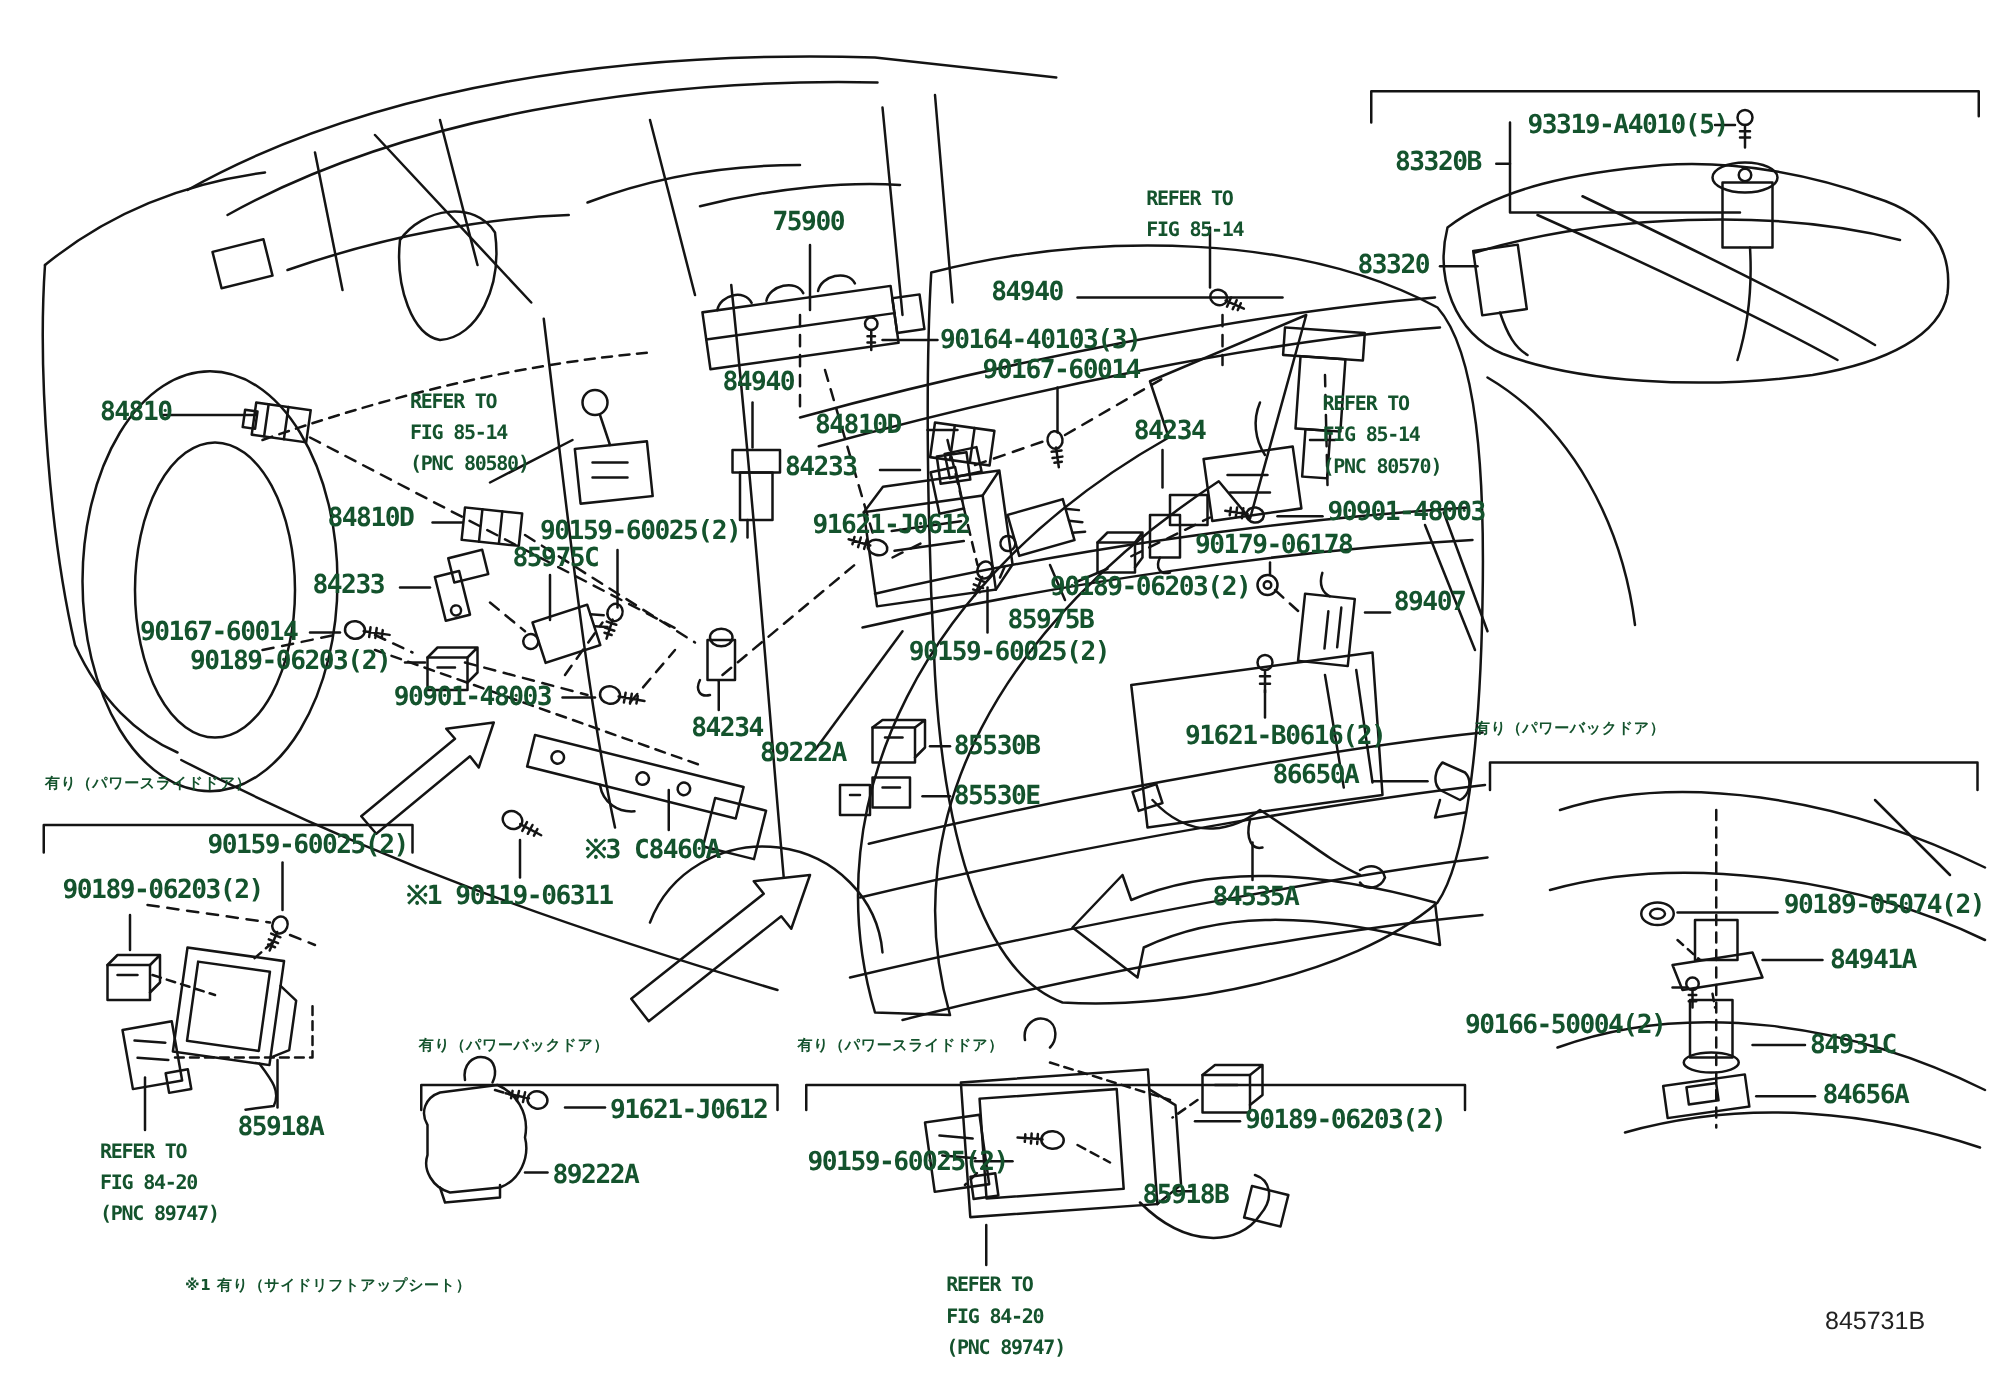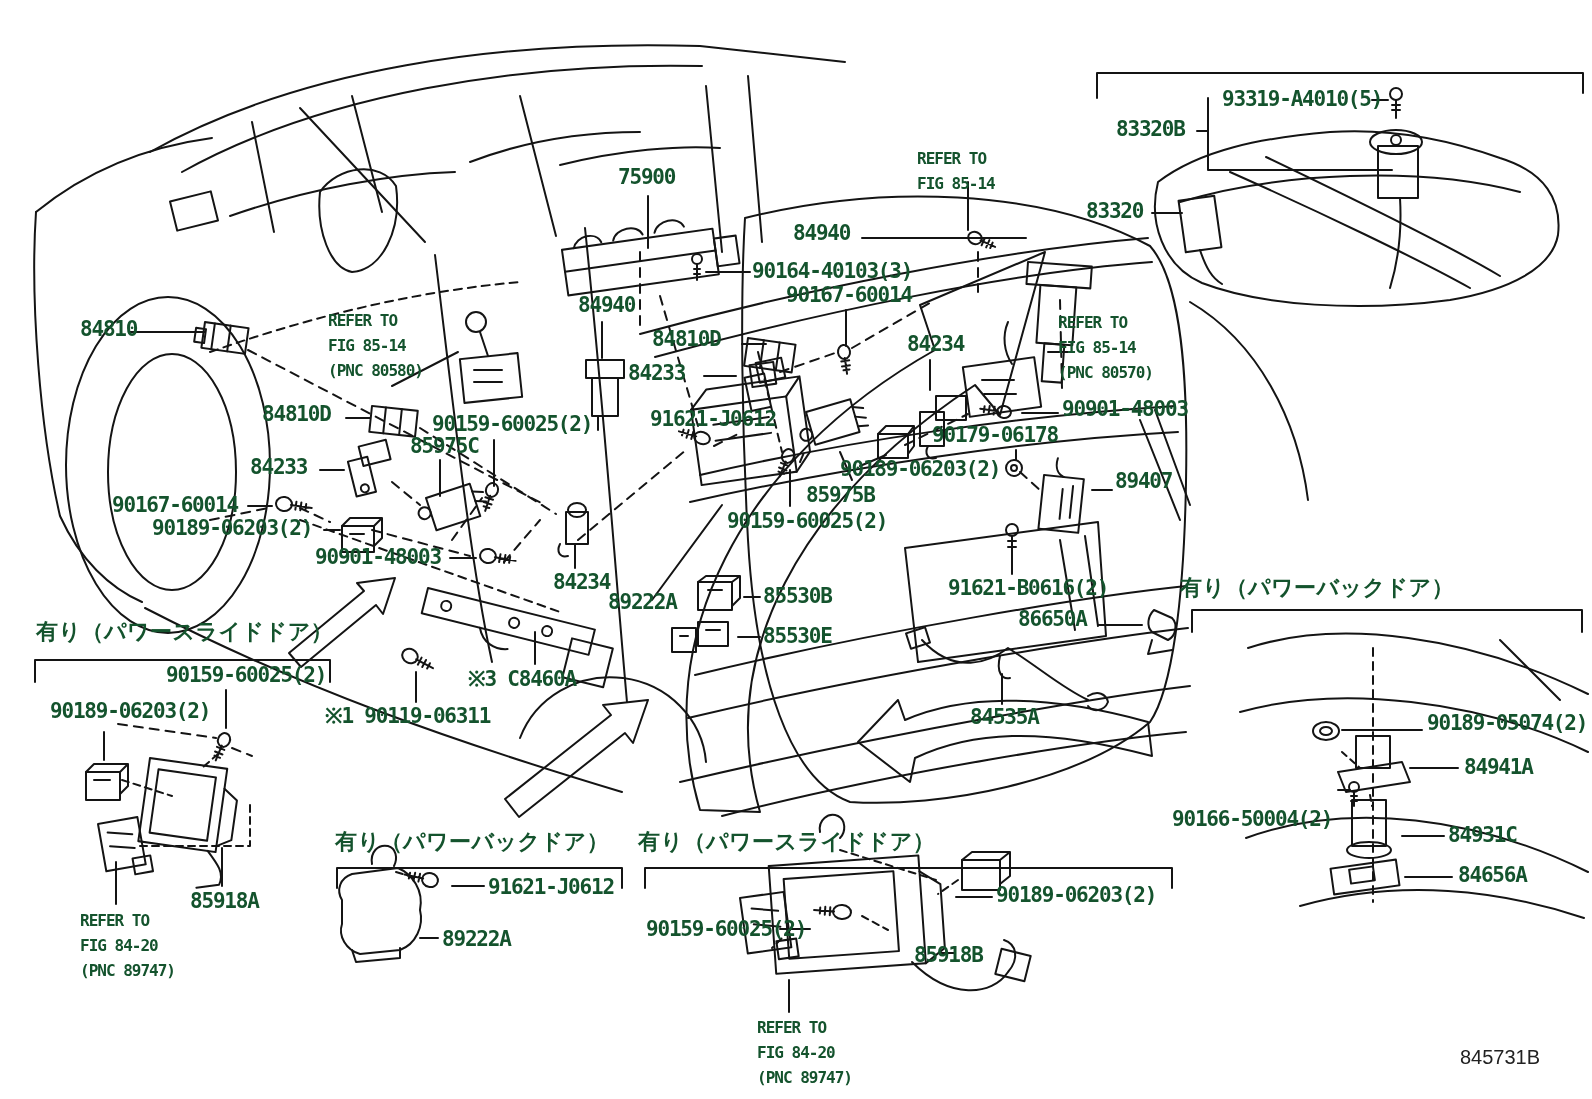--- a/index.html
+++ b/index.html
@@ -2,21 +2,21 @@
 <html><head>
 <meta charset="utf-8">
 <style>
   html,body{margin:0;padding:0;background:#fff;}
   #canvas{position:relative;width:1592px;height:1099px;background:#ffffff;overflow:hidden;
           font-family:"DejaVu Sans Mono",monospace;}
   #lineart{position:absolute;left:0;top:0;}
   .lbl{position:absolute;font-family:"DejaVu Sans Mono",monospace;font-weight:bold;
        font-size:21px;line-height:1.12;letter-spacing:-1.2px;color:#14532d;white-space:pre;}
   .lbl.ref{font-size:16px;line-height:25px;letter-spacing:-1px;}
-  .lbl.jp{font-family:"DejaVu Sans",sans-serif;font-size:22px;letter-spacing:0.5px;font-weight:bold;}
+  .lbl.jp{font-family:"DejaVu Sans",sans-serif;font-size:12px;letter-spacing:0.5px;font-weight:bold;}
   .lbl.code{font-family:"Liberation Sans","DejaVu Sans",sans-serif;font-weight:normal;
             font-size:20px;letter-spacing:0;color:#222;}
 </style>
 </head>
 <body>
 
 <div id="canvas">
 
 <svg id="lineart" width="1592" height="1099" viewBox="0 0 1592 1099" fill="none" stroke="#141414" stroke-width="2" stroke-linecap="round" stroke-linejoin="round">
 
@@ -444,21 +444,21 @@
   <div class="lbl" style="left:752px;top:260px">90164-40103(3)</div>
   <div class="lbl" style="left:786px;top:284px">90167-60014</div>
   <div class="lbl" style="left:578px;top:294px">84940</div>
   <div class="lbl" style="left:652px;top:328px">84810D</div>
   <div class="lbl" style="left:628px;top:362px">84233</div>
   <div class="lbl" style="left:907px;top:333px">84234</div>
   <div class="lbl ref" style="left:1058px;top:310px">REFER TO
 FIG 85-14
 (PNC 80570)</div>
   <div class="lbl" style="left:1062px;top:398px">90901-48003</div>
-  <div class="lbl" style="left:932px;top:424px">90179-06178</div>
+  <div class="lbl" style="left:956px;top:424px">90179-06178</div>
   <div class="lbl" style="left:840px;top:458px">90189-06203(2)</div>
   <div class="lbl" style="left:806px;top:484px">85975B</div>
   <div class="lbl" style="left:727px;top:510px">90159-60025(2)</div>
   <div class="lbl" style="left:1115px;top:470px">89407</div>
   <div class="lbl" style="left:80px;top:318px">84810</div>
   <div class="lbl ref" style="left:328px;top:308px">REFER TO
 FIG 85-14
 (PNC 80580)</div>
   <div class="lbl" style="left:262px;top:403px">84810D</div>
   <div class="lbl" style="left:250px;top:456px">84233</div>
@@ -483,20 +483,21 @@
   <div class="lbl" style="left:1458px;top:864px">84656A</div>
   <div class="lbl jp" style="left:36px;top:620px">有り（パワースライドドア）</div>
   <div class="lbl" style="left:166px;top:664px">90159-60025(2)</div>
   <div class="lbl" style="left:50px;top:700px">90189-06203(2)</div>
   <div class="lbl" style="left:325px;top:705px">※1 90119-06311</div>
   <div class="lbl" style="left:468px;top:668px">※3 C8460A</div>
   <div class="lbl" style="left:190px;top:890px">85918A</div>
   <div class="lbl ref" style="left:80px;top:908px">REFER TO
 FIG 84-20
 (PNC 89747)</div>
+  <div class="lbl jp" style="left:148px;top:1022px">※1 有り（サイドリフトアップシート）</div>
   <div class="lbl jp" style="left:335px;top:830px">有り（パワーバックドア）</div>
   <div class="lbl" style="left:488px;top:876px">91621-J0612</div>
   <div class="lbl" style="left:442px;top:928px">89222A</div>
   <div class="lbl jp" style="left:638px;top:830px">有り（パワースライドドア）</div>
   <div class="lbl" style="left:996px;top:884px">90189-06203(2)</div>
   <div class="lbl" style="left:646px;top:918px">90159-60025(2)</div>
   <div class="lbl" style="left:914px;top:944px">85918B</div>
   <div class="lbl ref" style="left:757px;top:1015px">REFER TO
 FIG 84-20
 (PNC 89747)</div>

